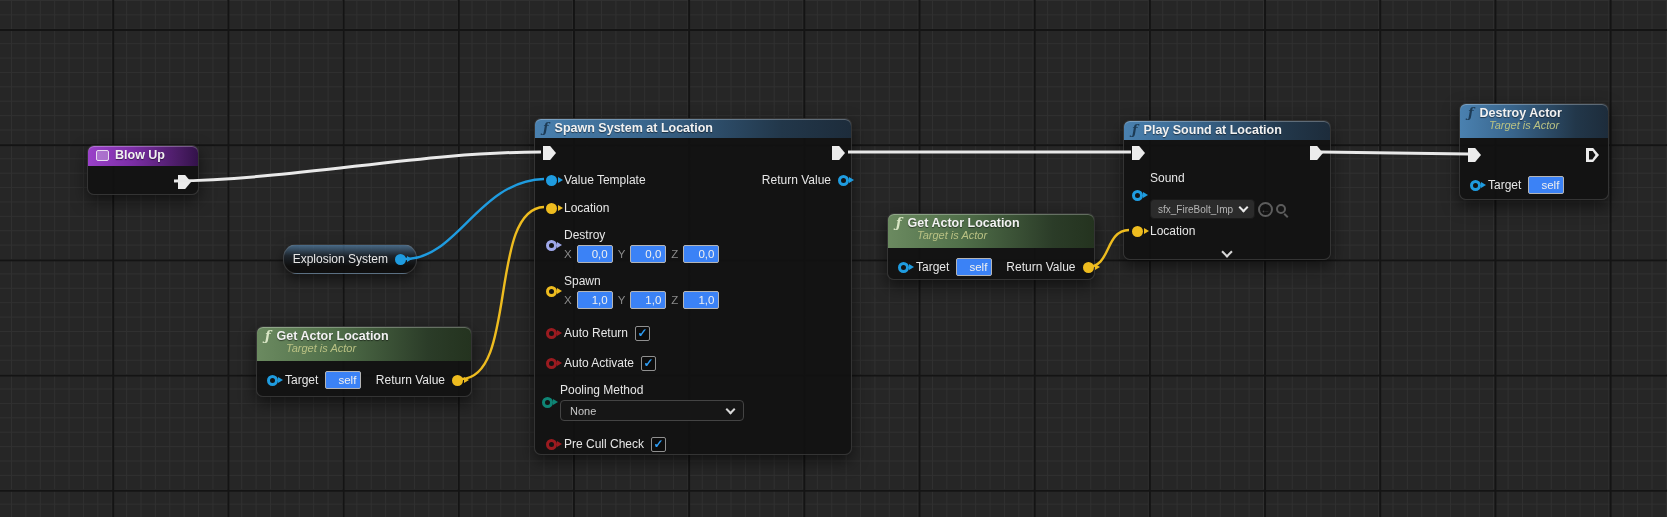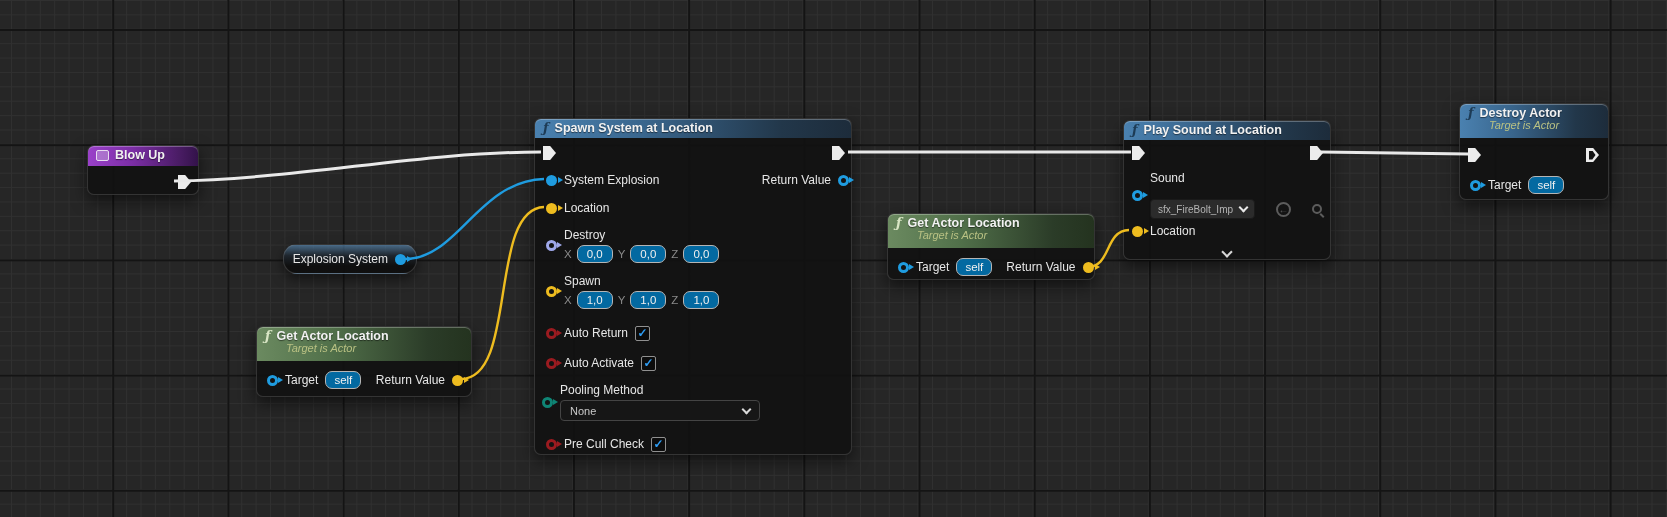--- a/index.html
+++ b/index.html
@@ -51,22 +51,22 @@
     clip-path:polygon(0 0,55% 0,100% 50%,55% 100%,0 100%);flex:0 0 auto;}
   .pin-exec.hollow::after{content:"";position:absolute;left:2.5px;top:2.5px;right:3.5px;bottom:2.5px;
     background:#141414;clip-path:polygon(0 0,55% 0,100% 50%,55% 100%,0 100%);}
   .pdot{position:relative;box-sizing:border-box;width:11px;height:11px;border-radius:50%;flex:0 0 auto;}
   .pdot.filled{background:var(--c);}
   .pdot.hollow{border:3px solid var(--c);}
   .pdot::after{content:"";position:absolute;left:100%;margin-left:1px;top:50%;transform:translateY(-50%);
     border-left:5px solid var(--c);border-top:3.5px solid transparent;border-bottom:3.5px solid transparent;}
   .pdot.hollow::after{margin-left:3px;}
   
-  .vbox{background:#0369a1;border:1px solid #b5b5b5;border-radius:7px;min-width:26px;height:16px;
-    line-height:16px;padding:0 4px;font-size:11.5px;color:#f0f0f0;text-align:center;white-space:nowrap;}
+  .vbox{background:#3b82f6;border:1px solid #b5b5b5;border-radius:2px;min-width:26px;height:16px;
+    line-height:16px;padding:0 4px;font-size:11.5px;color:#f0f0f0;text-align:right;white-space:nowrap;}
   .axis{color:#8a8a8a;font-size:11.5px;}
   .xyzrow{display:flex;align-items:center;gap:5px;margin-top:3px;}
   .chk{width:15px;height:15px;box-sizing:border-box;background:#0c0c0c;border:1px solid #909090;border-radius:2px;
     color:#2f9df4;font-weight:bold;font-size:12px;line-height:13px;text-align:center;}
   .dd{display:flex;align-items:center;background:#161616;border:1px solid #444;border-radius:4px;
     height:21px;padding:0 9px;color:#c9c9c9;font-size:11px;box-sizing:border-box;}
   .dd .chev{margin-left:auto;}
   .chev{border:solid #d8d8d8;border-width:0 2px 2px 0;display:inline-block;padding:2.5px;
     transform:rotate(45deg);margin-top:-3px;}
   .sdd{background:#2b2b2b;border:1px solid #1a1a1a;border-radius:4px;height:20px;display:flex;align-items:center;
@@ -146,21 +146,21 @@
       </div>
     </div>
     <div class="prow" style="top:24px;left:8px;">
       <span class="pin-exec"></span>
     </div>
     <div class="prow" style="top:24px;right:6px;">
       <span class="pin-exec"></span>
     </div>
     <div class="prow" style="top:51px;left:11px;">
       <span class="pdot filled" style="--c:#1f9ce0;"></span>
-      <span class="plabel">System Explosion</span>
+      <span class="plabel">Value Template</span>
     </div>
     <div class="prow" style="top:51px;right:2px;">
       <span class="plabel">Return Value</span>
       <span class="pdot hollow" style="--c:#1f9ce0;"></span>
     </div>
     <div class="prow" style="top:79px;left:11px;">
       <span class="pdot filled" style="--c:#eebc1f;"></span>
       <span class="plabel">Location</span>
     </div>
     <div class="prow" style="top:106px;left:11px;height:40px;">
@@ -198,21 +198,21 @@
     </div>
     <div class="prow" style="top:234px;left:11px;">
       <span class="pdot hollow" style="--c:#9b1b20;"></span>
       <span class="plabel">Auto Activate</span>
       <span class="chk">✓</span>
     </div>
     <div class="prow" style="top:262px;left:7px;height:42px;">
       <span class="pdot hollow" style="--c:#0f8575;"></span>
       <div class="subcol">
         <span class="plabel">Pooling Method</span>
-        <div class="dd" style="width:200px;margin-top:3px;">
+        <div class="dd" style="width:184px;margin-top:3px;">
           <span>None</span>
           <span class="chev"></span>
         </div>
       </div>
     </div>
     <div class="prow" style="top:315px;left:11px;">
       <span class="pdot hollow" style="--c:#9b1b20;"></span>
       <span class="plabel">Pre Cull Check</span>
       <span class="chk">✓</span>
     </div>
@@ -246,21 +246,21 @@
     <div class="prow" style="top:22px;left:8px;">
       <span class="pin-exec"></span>
     </div>
     <div class="prow" style="top:22px;right:7px;">
       <span class="pin-exec"></span>
     </div>
     <div class="prow" style="top:55px;left:8px;height:38px;">
       <span class="pdot hollow" style="--c:#1f9ce0;"></span>
       <div class="subcol">
         <span class="plabel">Sound</span>
-        <div style="display:flex;align-items:center;gap:21px;margin-top:14px;">
+        <div style="display:flex;align-items:center;gap:3px;margin-top:14px;">
           <div class="sdd">
             <span>sfx_FireBolt_Imp</span>
             <span class="chev"></span>
           </div>
           <span class="circbtn">←</span>
           <span class="magbtn"></span>
         </div>
       </div>
     </div>
     <div class="prow" style="top:100px;left:8px;">

